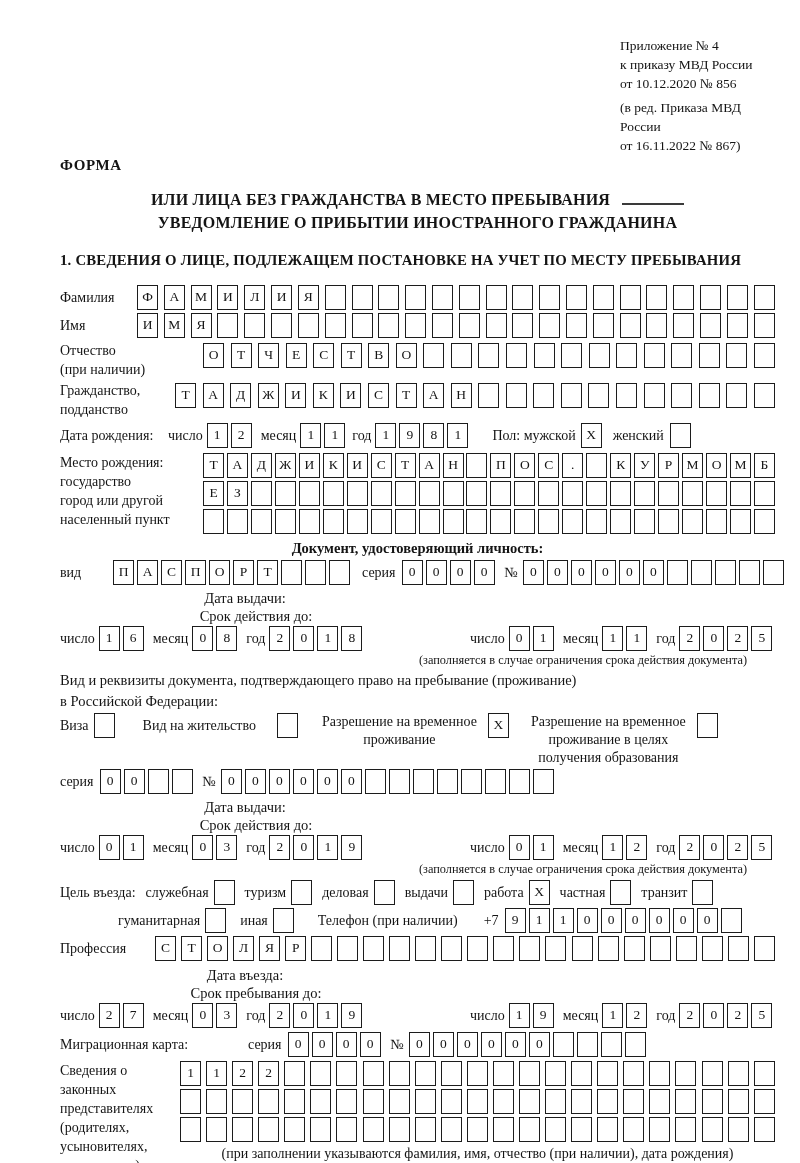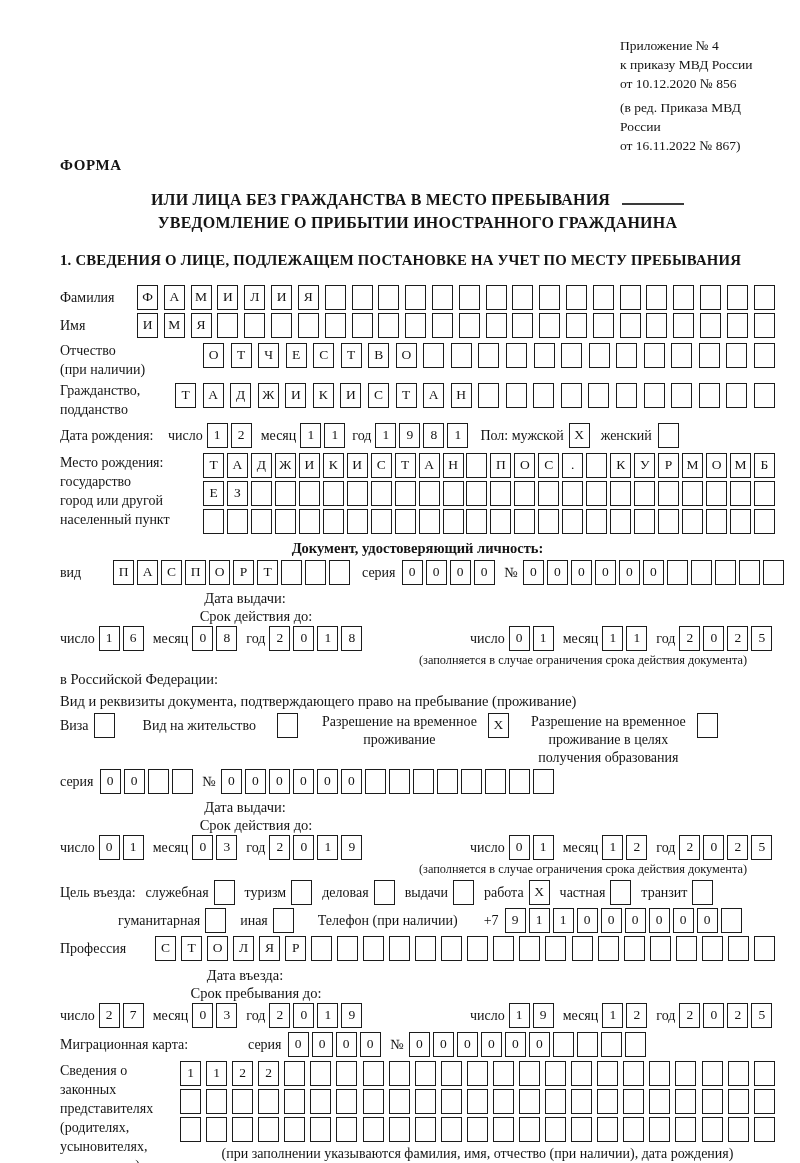--- a/index.html
+++ b/index.html
@@ -204,21 +204,21 @@
         <span class="box">1</span>
         <span class="box">1</span>
       </span>
     <span class="lbl" style="margin:0 4px 0 7px">год</span>
     <span class="cells">
         <span class="box">1</span>
         <span class="box">9</span>
         <span class="box">8</span>
         <span class="box">1</span>
       </span>
-    <span class="lbl" style="margin:0 5px 0 12px">Пол: мужской</span>
+    <span class="lbl" style="margin:0 5px 0 24px">Пол: мужской</span>
     <span class="box">X</span>
     <span class="lbl" style="margin:0 6px 0 11px">женский</span>
     <span class="box"></span>
   </div>
 
   <div class="row top mt5">
     <span class="lblcol lw143">
       <span>Место рождения:</span>
       <span>государство</span>
       <span>город или другой</span>
@@ -384,22 +384,22 @@
       <span class="cells">
           <span class="box">2</span>
           <span class="box">0</span>
           <span class="box">2</span>
           <span class="box">5</span>
         </span>
     </span>
   </div>
   <div class="note">(заполняется в случае ограничения срока действия документа)</div>
 
+  <div class="intro mt3">Вид и реквизиты документа, подтверждающего право на пребывание (проживание)</div>
   <div class="intro mt2">в Российской Федерации:</div>
-  <div class="intro mt3">Вид и реквизиты документа, подтверждающего право на пребывание (проживание)</div>
 
   <div class="chkrow mt2">
     <span class="pair">
       <span>Виза</span>
       <span class="box"></span>
     </span>
     <span class="pair" style="margin-left:28px">
       <span style="margin-right:16px">Вид на жительство</span>
       <span class="box"></span>
     </span>

